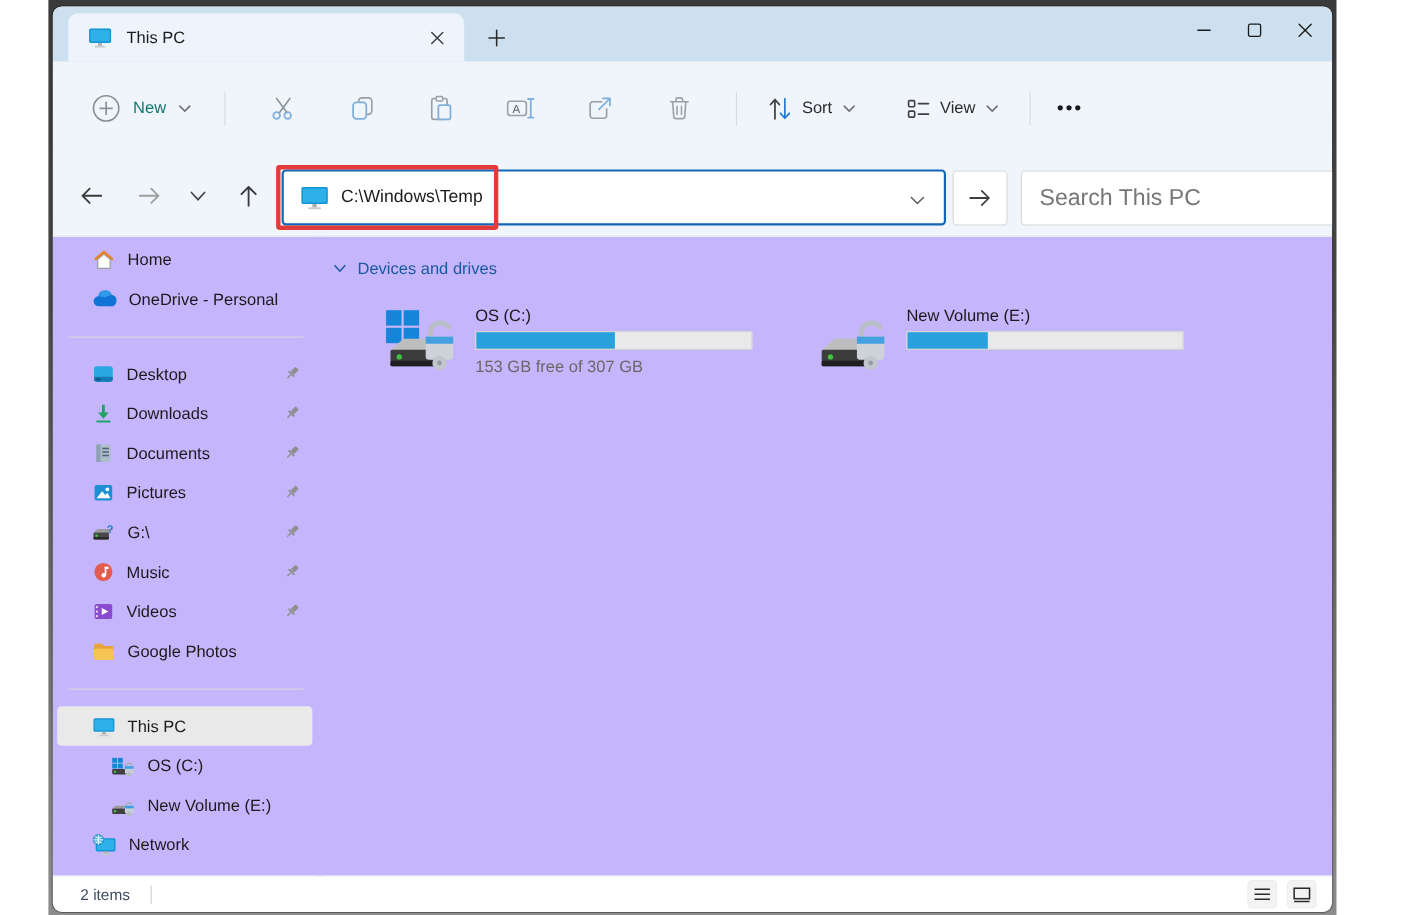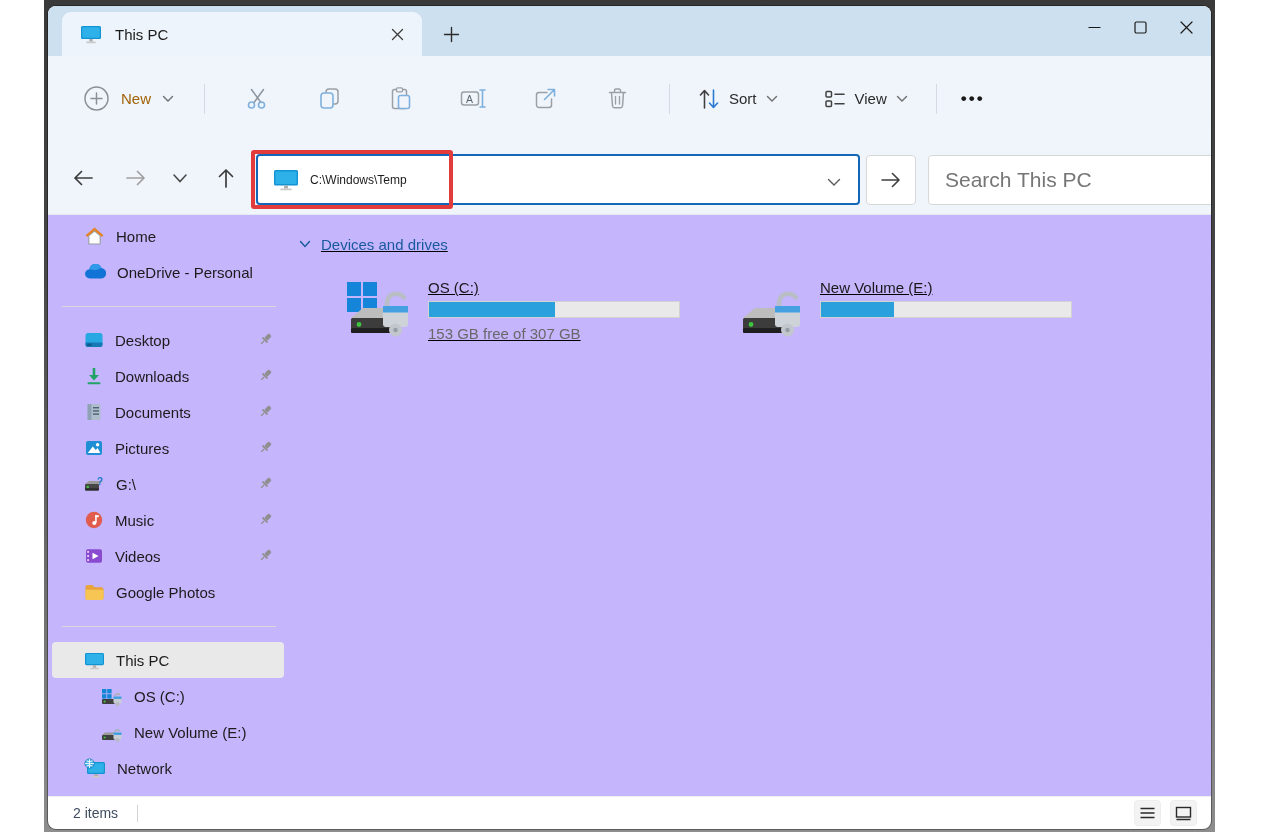--- a/index.html
+++ b/index.html
@@ -17,34 +17,34 @@
   .tab-title { flex:1; font-size:15px; color:#1b1b1b; margin-left:13px; white-space:nowrap; overflow:hidden; }
   .icon-btn { display:flex; align-items:center; justify-content:center; background:transparent; border:none; cursor:pointer; }
   .tab-close { width:30px; height:30px; border-radius:4px; }
   .newtab-btn { width:34px; height:34px; margin:0 0 5px 12px; border-radius:4px; }
   .win-controls { position:absolute; right:2px; top:0; display:flex; height:42px; }
   .win-btn { width:46px; height:42px; }
 
   
   .toolbar { flex:0 0 85px; background:#eff5fb; display:flex; align-items:center; padding:0 0 0 35px; }
   .tb-new { height:44px; padding:0 14px 0 0; gap:11px; display:flex; align-items:center; border-radius:4px; }
-  .tb-new .lbl { font-size:15px; color:#a16207; }
+  .tb-new .lbl { font-size:15px; color:#0f766e; }
   .tb-divider { width:1px; height:30px; background:#d4dae1; margin:0 16px; }
   .tb-icon-btn { width:40px; height:40px; margin:0 16px; border-radius:4px; }
   .tb-menu-btn { height:40px; display:flex; align-items:center; gap:9px; padding:0 12px; border-radius:4px;text-align:center; }
   .tb-menu-btn .lbl { font-size:15px; color:#2b2b2b; }
   .tb-more { width:40px; height:40px; font-size:17px; letter-spacing:2px; color:#1a1a1a; font-weight:bold; border-radius:4px; }
 
   
   .addressrow { flex:0 0 74px; background:#eff5fb; position:relative; border-bottom:1px solid #e3e9f0; }
   .nav-btn { position:absolute; top:17px; width:40px; height:40px; border-radius:4px; }
   .addressbar { position:absolute; left:208px; top:13px; width:604px; height:51px; background:#fff;
                 border:2px solid #1467b8; border-radius:4px; display:flex; align-items:center;
                 padding:0 40px 0 15px; gap:11px; }
-  .addr-path { font-size:12px; color:#1b1b1b; white-space:nowrap; }
+  .addr-path { font-size:16px; color:#1b1b1b; white-space:nowrap; }
   .addr-chevron { position:absolute; right:12px; top:14px; width:24px; height:24px; }
   .red-box { position:absolute; left:203px; top:9px; width:202px; height:59px; border:4px solid #e23b3b;
              border-radius:3px; pointer-events:none; z-index:6; }
   .go-btn { position:absolute; left:818px; top:14px; width:50px; height:50px; background:#fff;
             border:1px solid #d8d8d8; border-radius:4px; }
   .search-box { position:absolute; left:880px; top:14px; width:390px; height:50px; background:#fff;
                 border:1px solid #d8d8d8; border-radius:4px; display:flex; align-items:center; }
   .search-box input { flex:1; border:none; outline:none; background:transparent; font-size:21px;
                       padding:0 8px 0 16px; color:#1b1b1b; font-family:"Liberation Sans", sans-serif; }
   .search-box input::placeholder { color:#767676; opacity:1; }
@@ -53,21 +53,21 @@
   
   .content { flex:1; min-height:0; display:flex; background:#c4b5fd; }
   .sidebar { flex:0 0 240px; padding-top:3px; }
   .side-item { height:36px; margin:0 4px; border-radius:4px; display:flex; align-items:center;
                gap:11px; padding-left:32px; font-size:15px; color:#1b1b1b; position:relative; cursor:default; }
   .side-item.sel { background:#e9e9e9; }
   .side-item.ind { padding-left:49px; }
   .side-item .pin { position:absolute; right:11px; top:10px; }
   .side-divider { height:1px; background:#d9d9d9; margin:16px 12px 15px 14px; }
 
-  .main { flex:1; border-left:2px solid #c4b5fd; padding:21px 0 0 9px;text-decoration:underline; }
+  .main { flex:1; border-left:6px solid #c4b5fd; padding:21px 0 0 9px; }
   .section-head { display:flex; align-items:center; gap:10px; color:#19599e; font-size:15px; }
   .drives { display:flex; margin-top:25px; padding-left:46px; gap:56px; }
   .drive-tile { display:flex; gap:7px; cursor:default; }
   .drive-info { width:253px; padding-top:1px; }
   .drive-name { font-size:15px; color:#191919; }
   .drive-bar { margin-top:5px; width:252px; height:17px; background:#e9e9e9; border:1px solid #d2d2d2; }
   .drive-fill { height:100%; background:#2aa1dc; }
   .drive-free { margin-top:7px; font-size:15px; color:#686868; }
 
   

